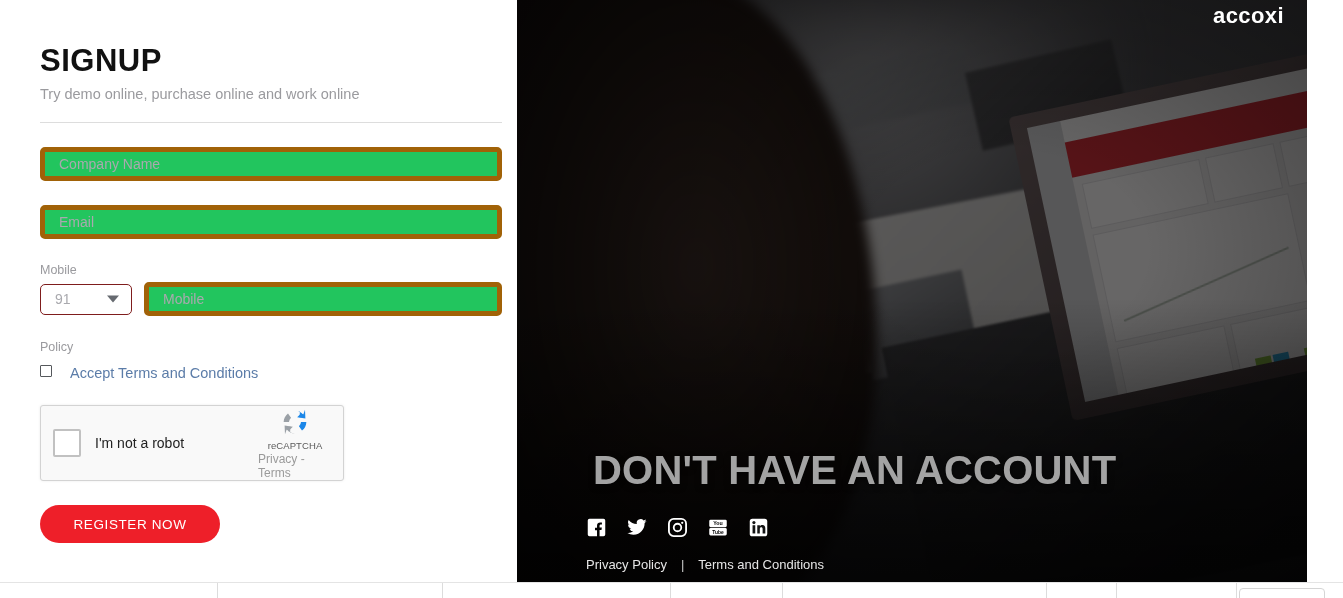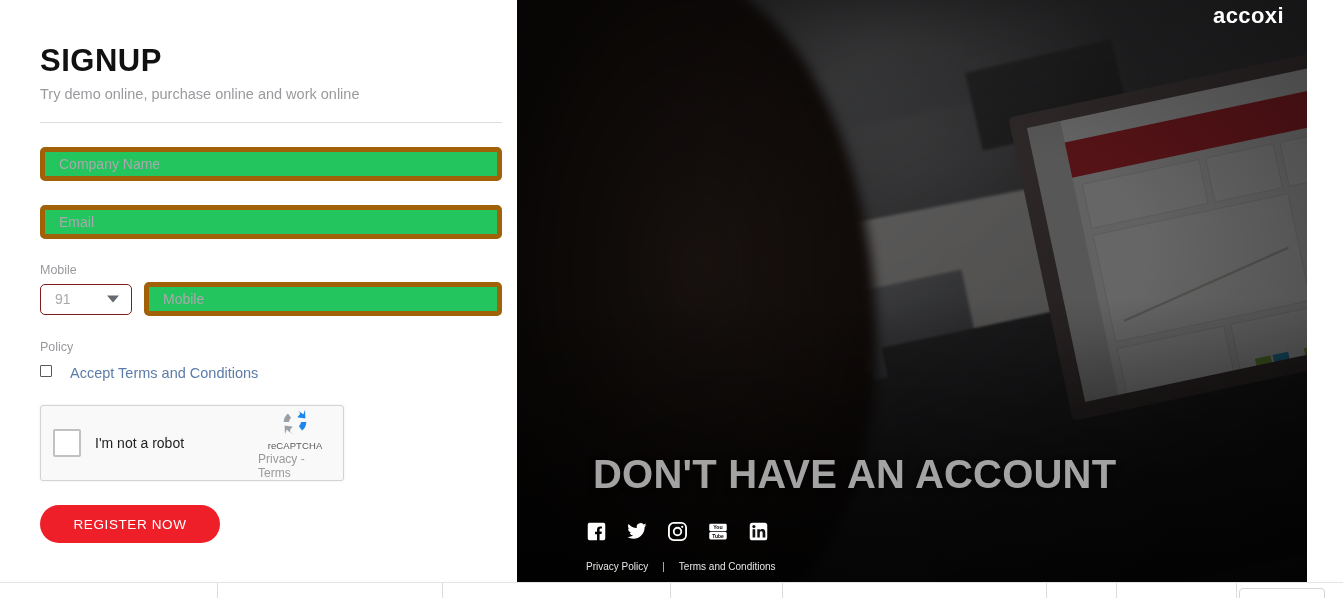--- a/index.html
+++ b/index.html
@@ -207,21 +207,21 @@
     margin-left: 7px;
   }
   .subline {
     margin-top: 18px; color: #f2f2f2; font-size: 14.5px;
     text-shadow: 0 1px 4px rgba(0,0,0,0.6);
   }
   .socials { margin-top: 26px; display: flex; align-items: center; gap: 19px; }
   .socials svg { display: block; cursor: pointer; }
   .footlinks {
     margin-top: 19px; display: flex; gap: 14px;
-    font-size: 10px; color: #e6e6e6;
+    font-size: 13px; color: #e6e6e6;
   }
   .footlinks span { cursor: pointer; }
   .sep { color: #c9c9c9; }
 
   
   .botbar {
     position: absolute; left: 0; bottom: 0; width: 1343px; height: 16px;
     background: #ffffff; border-top: 1px solid #e4e4e4;
     display: flex; align-items: flex-start;
   }

